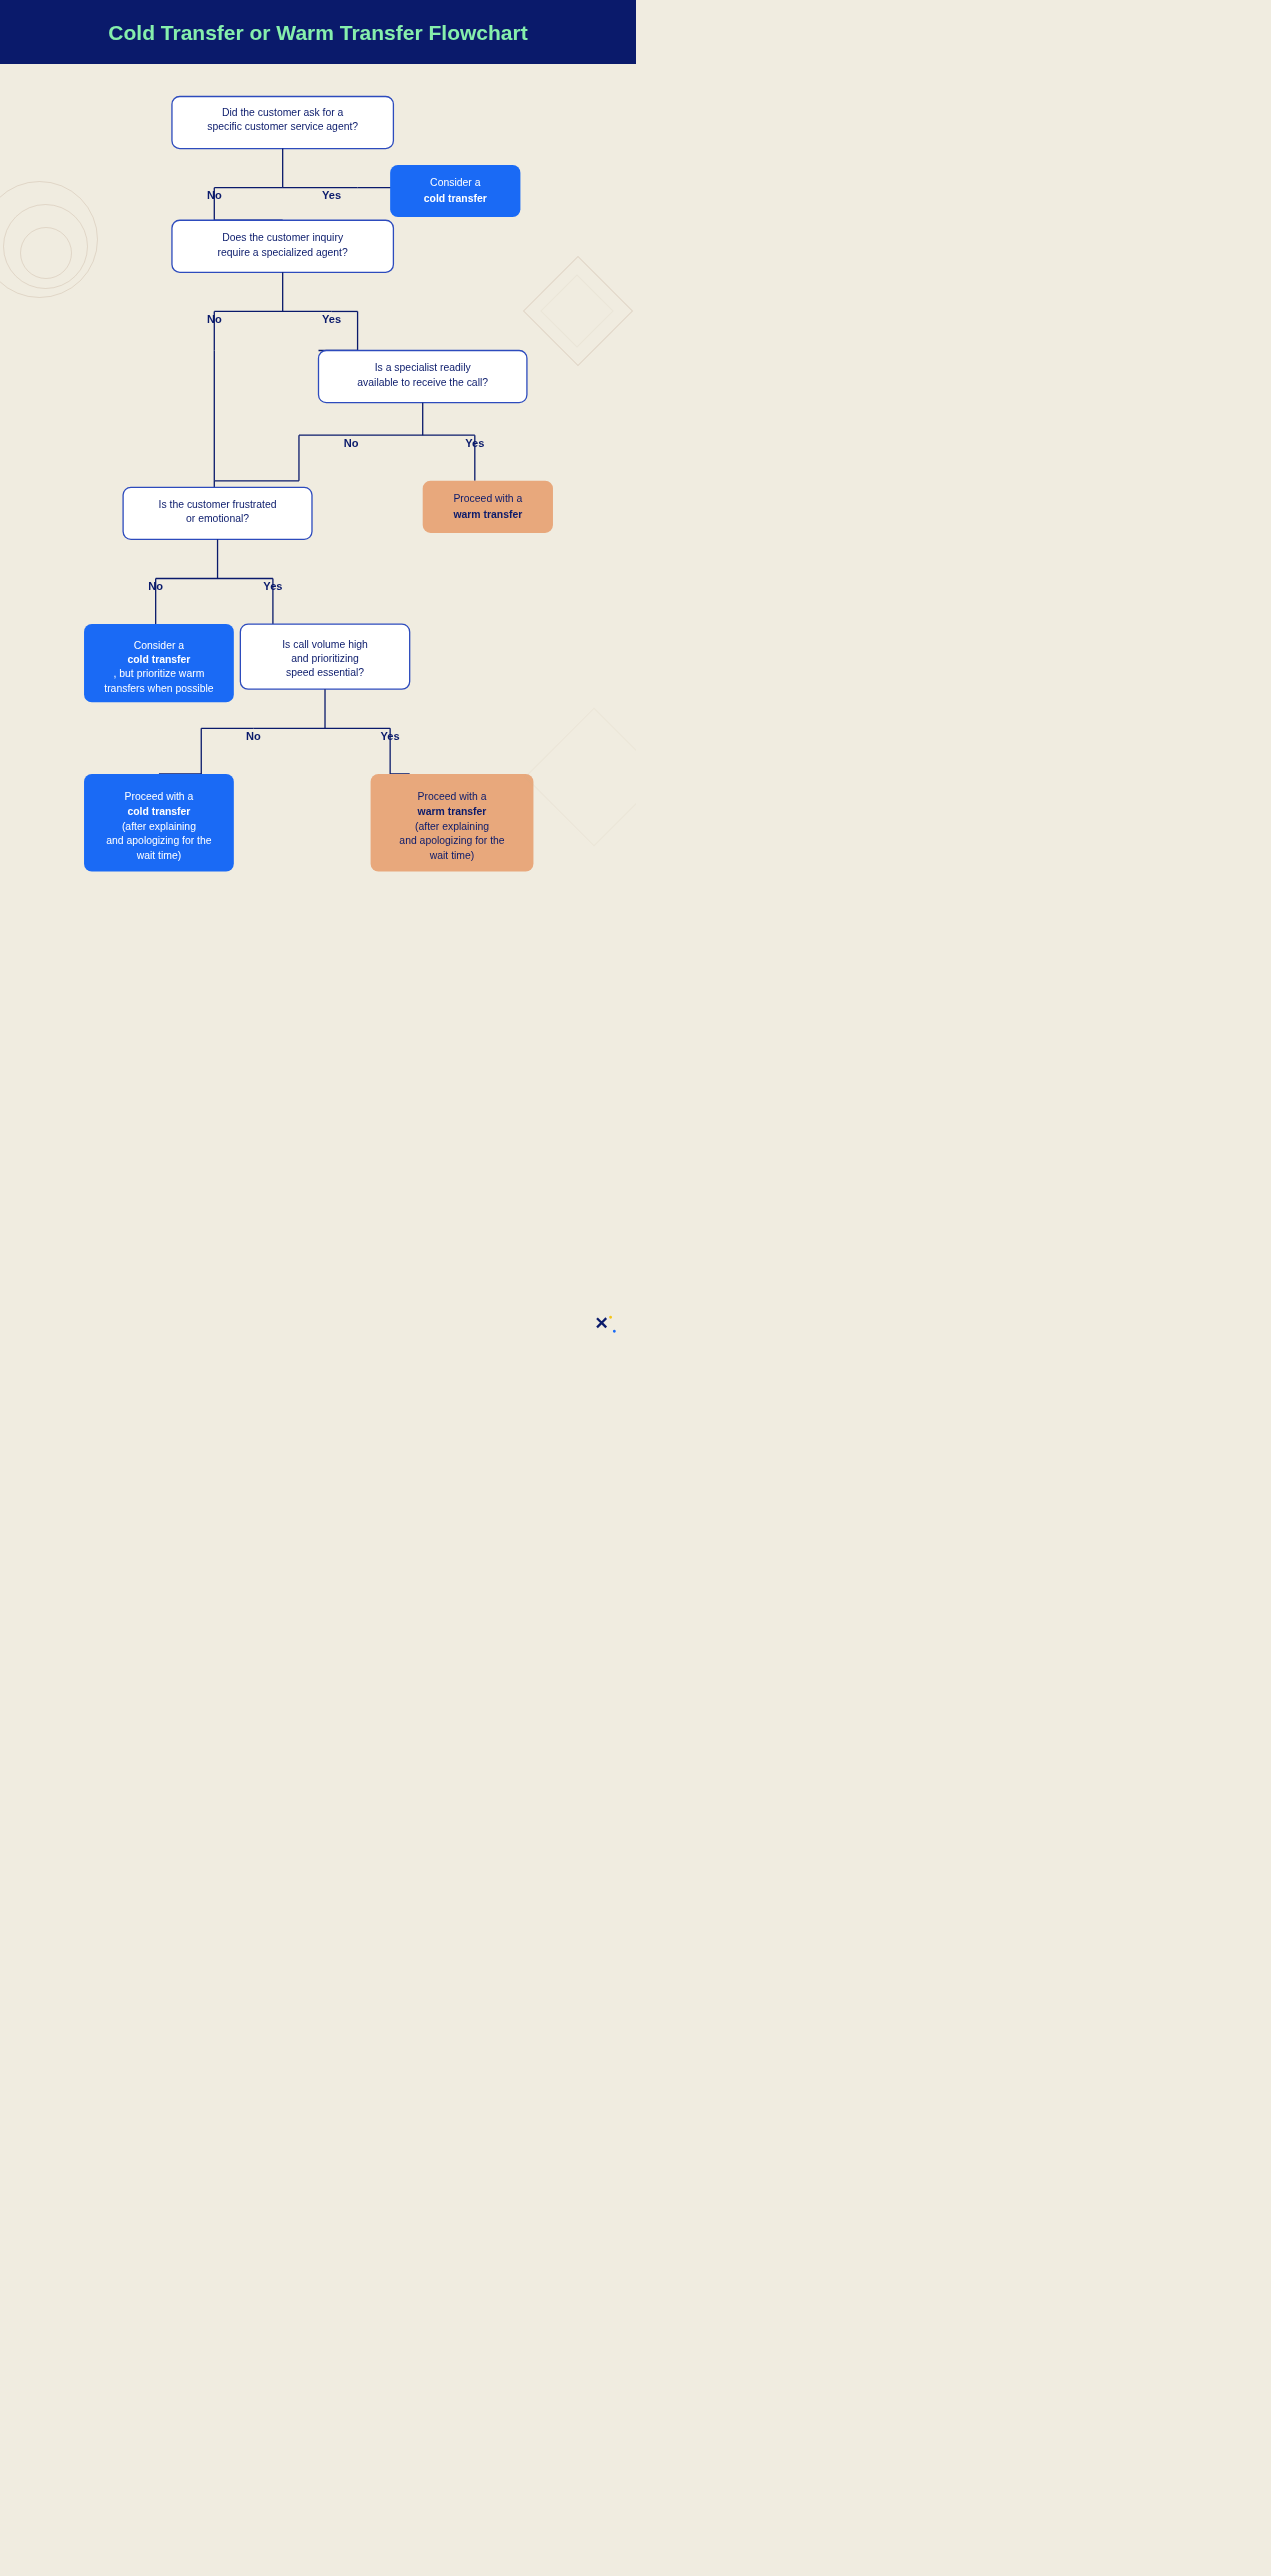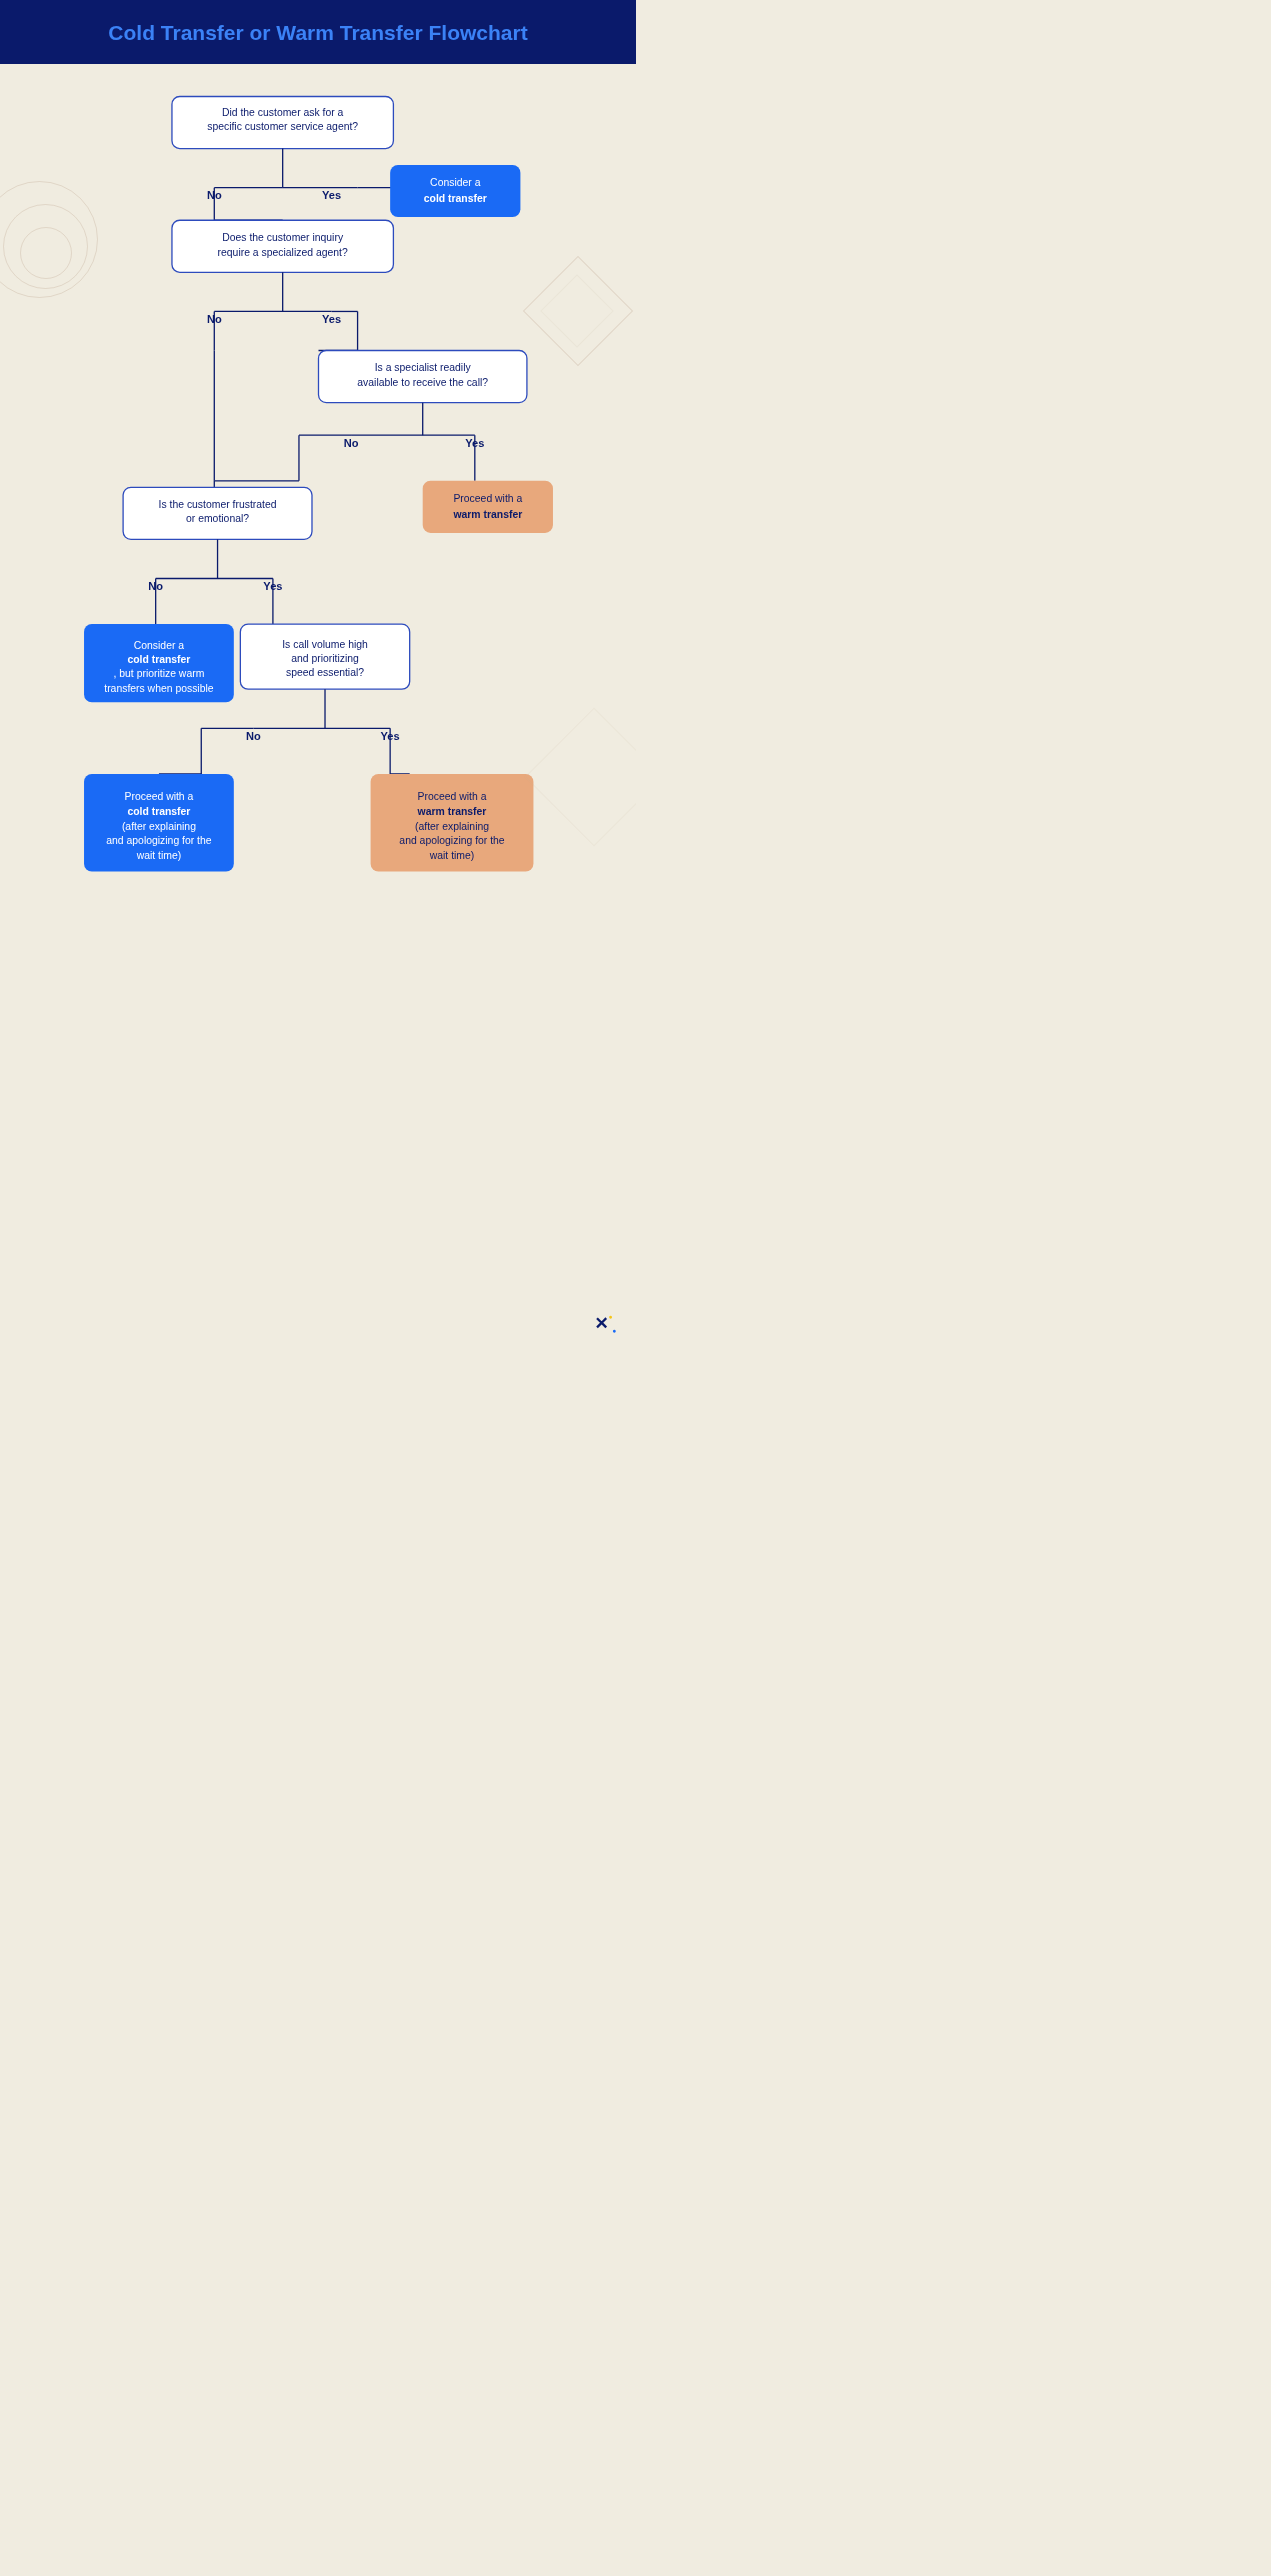--- a/index.html
+++ b/index.html
@@ -6,21 +6,21 @@
     body {
       background: #f0ece0;
       font-family: 'Arial', sans-serif;
       width: 636px;
       min-height: 1288px;
       position: relative;
       overflow-x: hidden;
     }
     .header {
       background: #0a1a6b;
-      color: #3b82f6;
+      color: #86efac;
       text-align: center;
       padding: 19.5px 26px;
       font-size: 21px;
       font-weight: 900;
       line-height: 1.2;
     }
     .content {
       position: relative;
       padding: 26px 13px 39px;
       display: flex;

